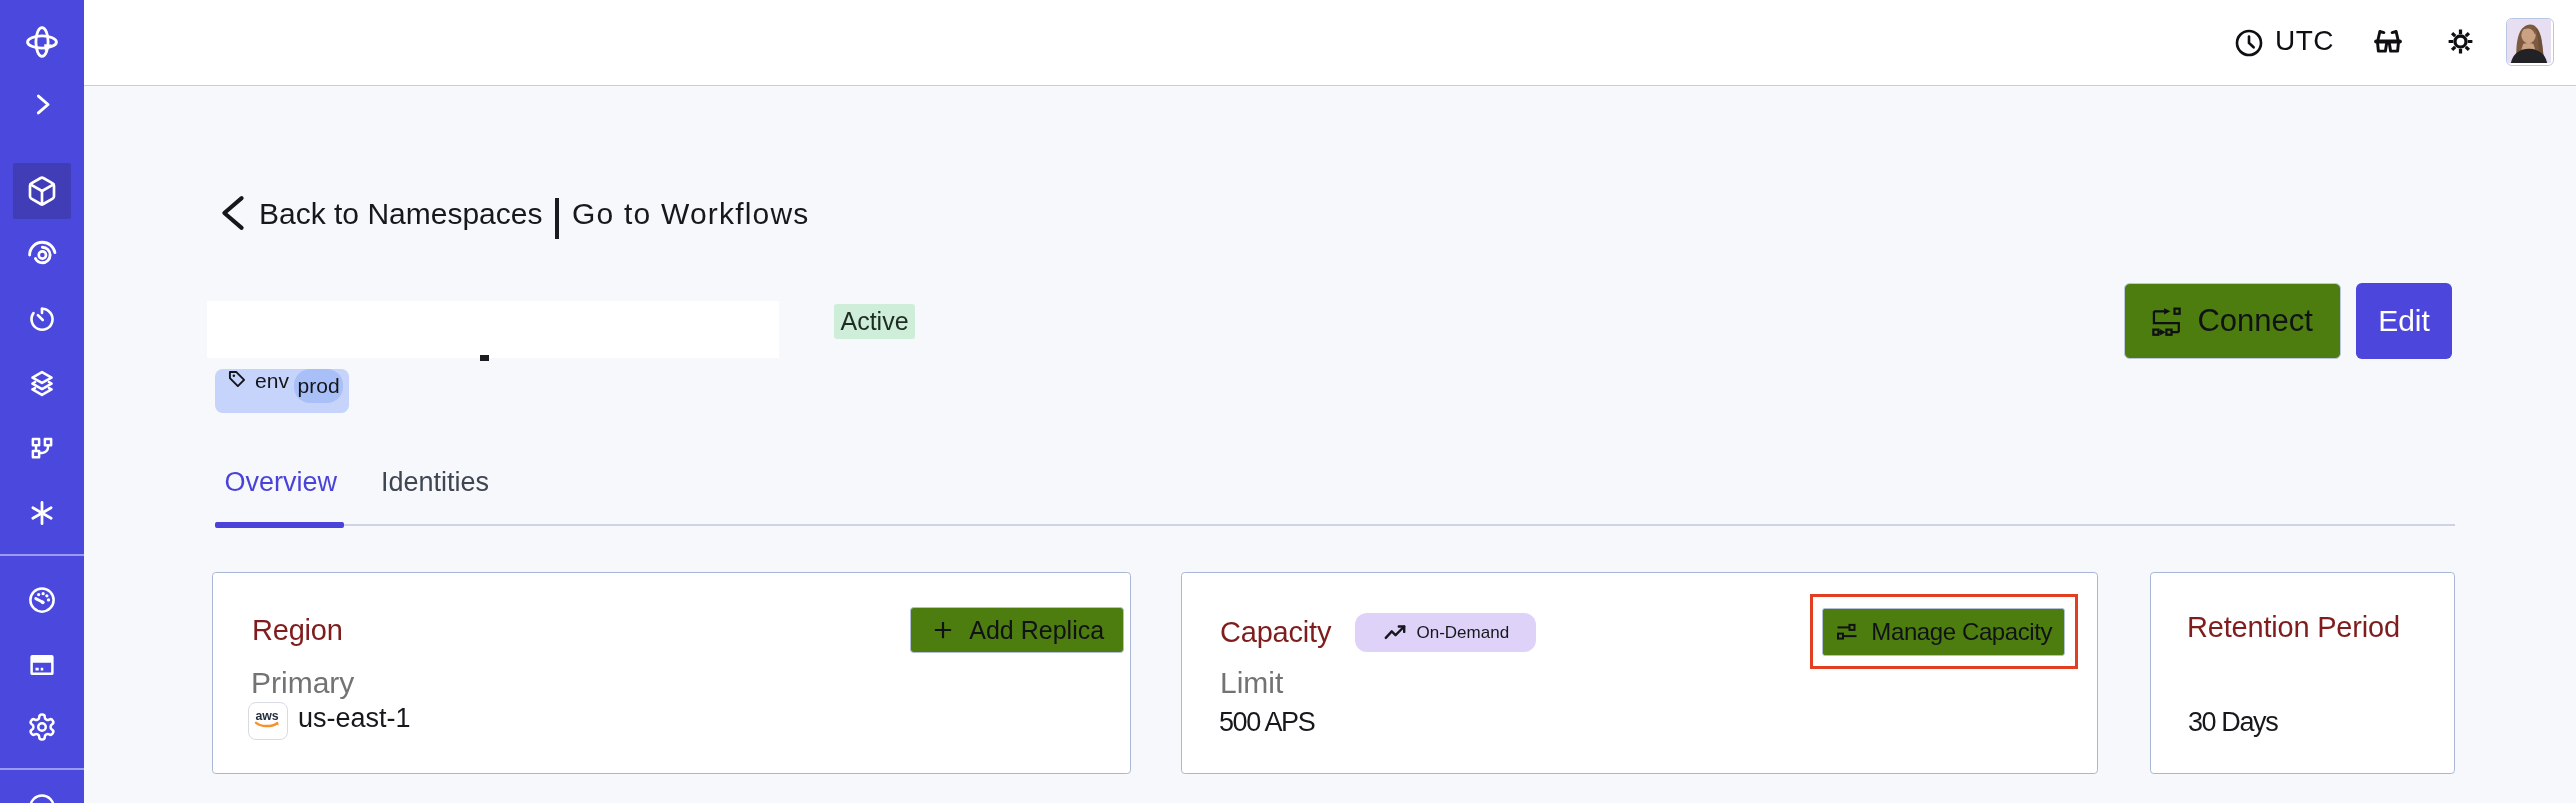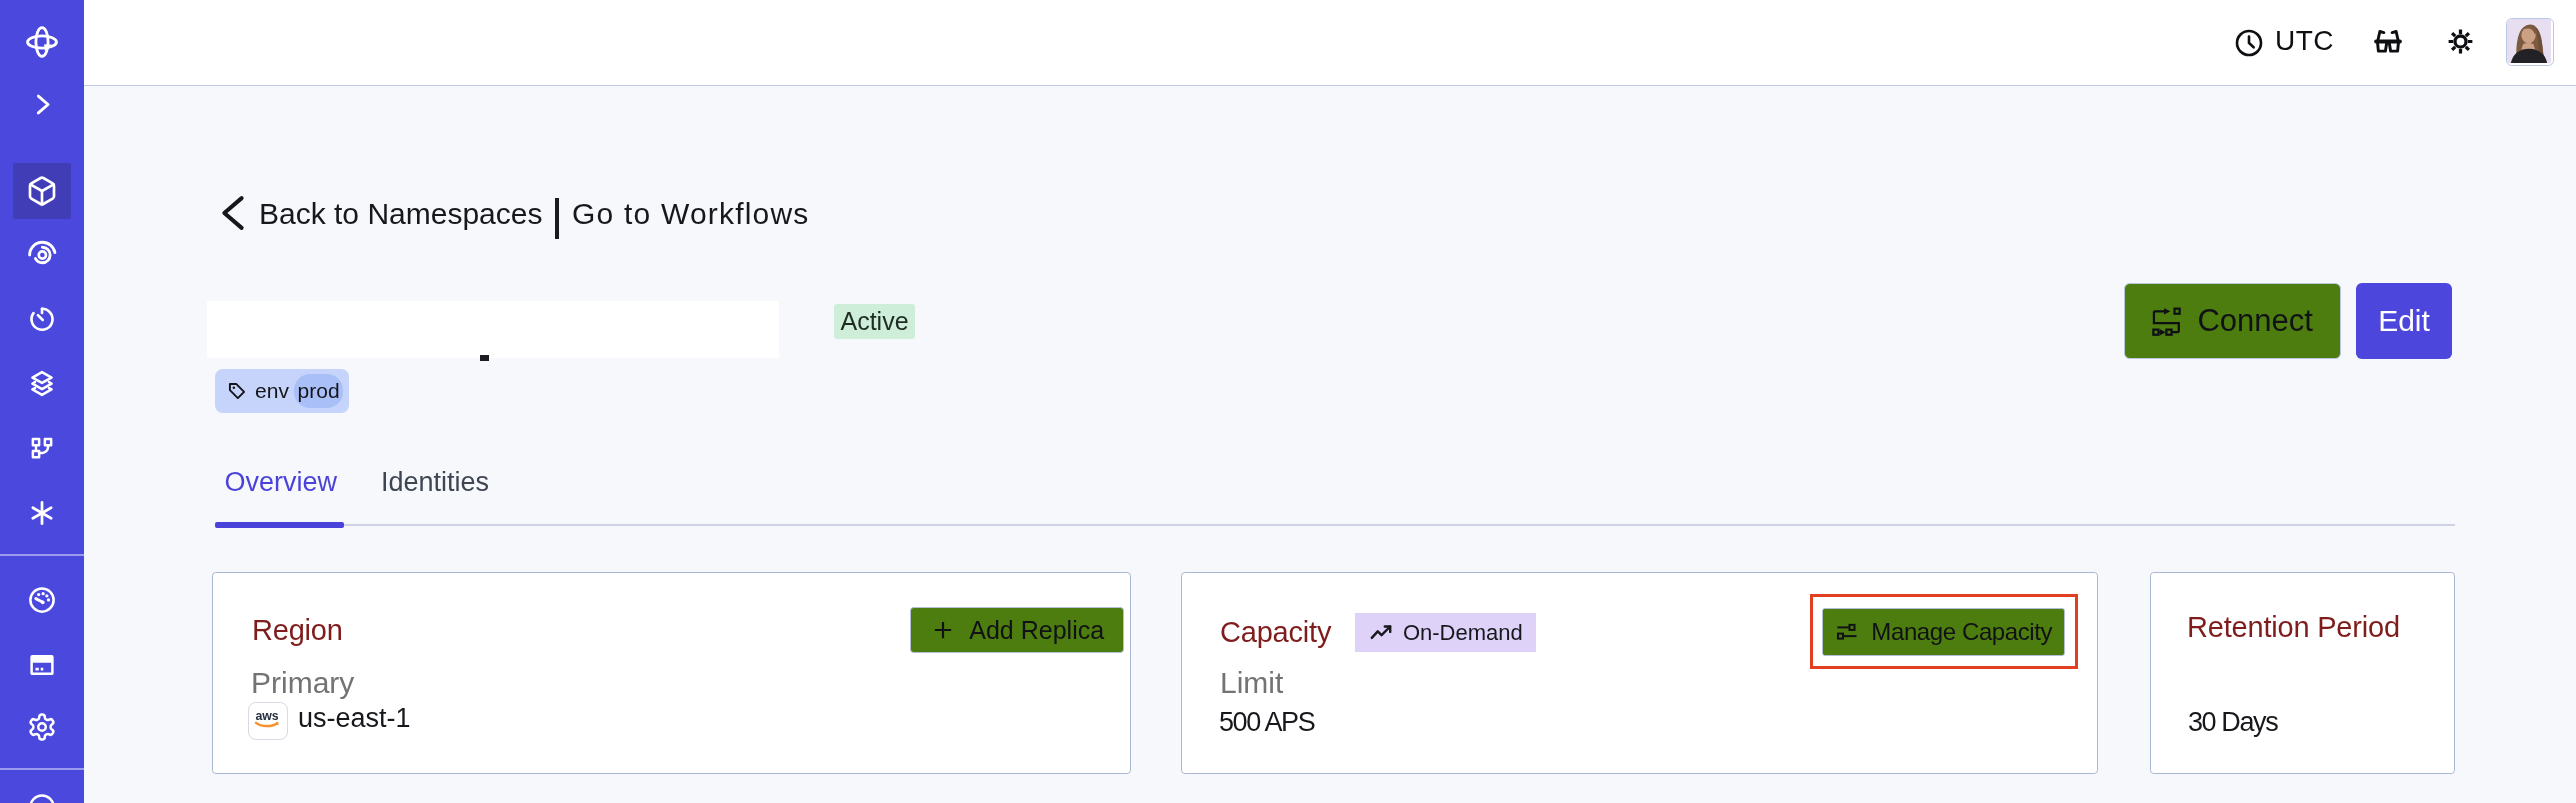--- a/index.html
+++ b/index.html
@@ -23,21 +23,21 @@
 
 #whitebox { position:absolute; left:207px; top:301px; width:572px; height:57px; background:#ffffff; }
 #dash { position:absolute; left:480px; top:355px; width:8.6px; height:5.8px; background:#1c1d22; }
 #active { position:absolute; left:792px; top:304px; width:81px; height:35px; background:#cfeeda; border-radius:3px; color:#1e2c23; font-size:25px; line-height:35px; text-align:center;margin-left:42px; }
 .btn { position:absolute; background:#4d7c0f; border:1.9px solid #bcc6df; border-radius:5.8px; display:flex; align-items:center; justify-content:center; color:#111216; }
 #connect { left:2124px; top:283px; width:217px; height:76px; font-size:31px; }
 #connect svg { margin-right:16.3px; }
 #edit { position:absolute; left:2356px; top:283px; width:96px; height:76px; background:#4c46dd; border-radius:5.8px; color:#fff; font-size:30px; display:flex; align-items:center; justify-content:center; }
 
 
-#chip { position:absolute; left:215px; top:369px; height:44px; background:#c6d4fb; border-radius:7.7px; display:flex; align-items:center; padding:0 5.8px 0 11.5px; font-size:21px; color:#14151a; }
+#chip { position:absolute; left:215px; top:369px; height:44px; background:#c6d4fb; border-radius:7.7px; display:flex; align-items:flex-start; padding:0 5.8px 0 11.5px; font-size:21px; color:#14151a; }
 #chip svg { margin-right:8.6px; }
 #chip .inner { background:#a9bff7; border-radius:16px; padding:4.8px 3.8px; margin-left:4.8px; font-size:21px; min-width:47px; text-align:center; }
 
 
 #tabs { position:absolute; left:215px; top:467px; font-size:27px; }
 #tab1 { position:absolute; left:9.6px; top:0; color:#4a43d9; white-space:nowrap; }
 #tab2 { position:absolute; left:166px; top:0; color:#3e4553; white-space:nowrap; }
 #underline { position:absolute; left:215px; top:522px; width:129px; height:5.8px; background:#4a43d9; border-radius:1.9px; z-index:2; }
 #tabline { position:absolute; left:215px; top:524px; width:2240px; height:1.9px; background:#cdd3e3; z-index:1; }
 
@@ -46,21 +46,21 @@
 #card1 { left:212px; width:919px; }
 #card2 { left:1181px; width:917px; }
 #card3 { left:2150px; width:305px; }
 .ctitle { position:absolute; font-size:29px; font-weight:400; color:#7f1d1d; letter-spacing:-0.2px; }
 .clabel { position:absolute; font-size:30px; color:#737373; }
 .cmono { position:absolute; font-family:Liberation Sans, sans-serif; font-size:27px; color:#17181c; letter-spacing:-1.4px; }
 #addreplica { left:910px; top:607px; width:214px; height:46px; font-size:25px; border-width:1.9px; border-color:#b3bfd9; border-radius:3.8px; }
 #addreplica svg { margin-right:13.4px; }
 #awsbox { position:absolute; left:248px; top:702px; width:40px; height:38px; background:#fff; border:1.9px solid #d8dbe4; border-radius:8px; }
 #useast { position:absolute; left:298px; top:703px; font-size:27px; color:#17181c; }
-#ondemand { position:absolute; left:1355px; top:613px; width:181px; height:39px; background:#ded2f9; border-radius:0; display:flex; align-items:center; justify-content:center; font-size:22px; color:#17181c; }
+#ondemand { position:absolute; left:1355px; top:613px; width:181px; height:39px; background:#ded2f9; border-radius:12px; display:flex; align-items:center; justify-content:center; font-size:17px; color:#17181c; }
 #ondemand svg { margin-right:8.6px; }
 #redbox { position:absolute; left:1810px; top:594px; width:268px; height:75px; border:3.8px solid #e23f22; }
 #manage { left:1822px; top:608px; width:243px; height:48px; font-size:24px; letter-spacing:-0.4px; border-width:1.9px; border-color:#b3bfd9; border-radius:2.9px; }
 #manage svg { margin-right:12.5px; }
 </style>
 </head>
 <body>
 
 <div id="topbar"></div>
 

